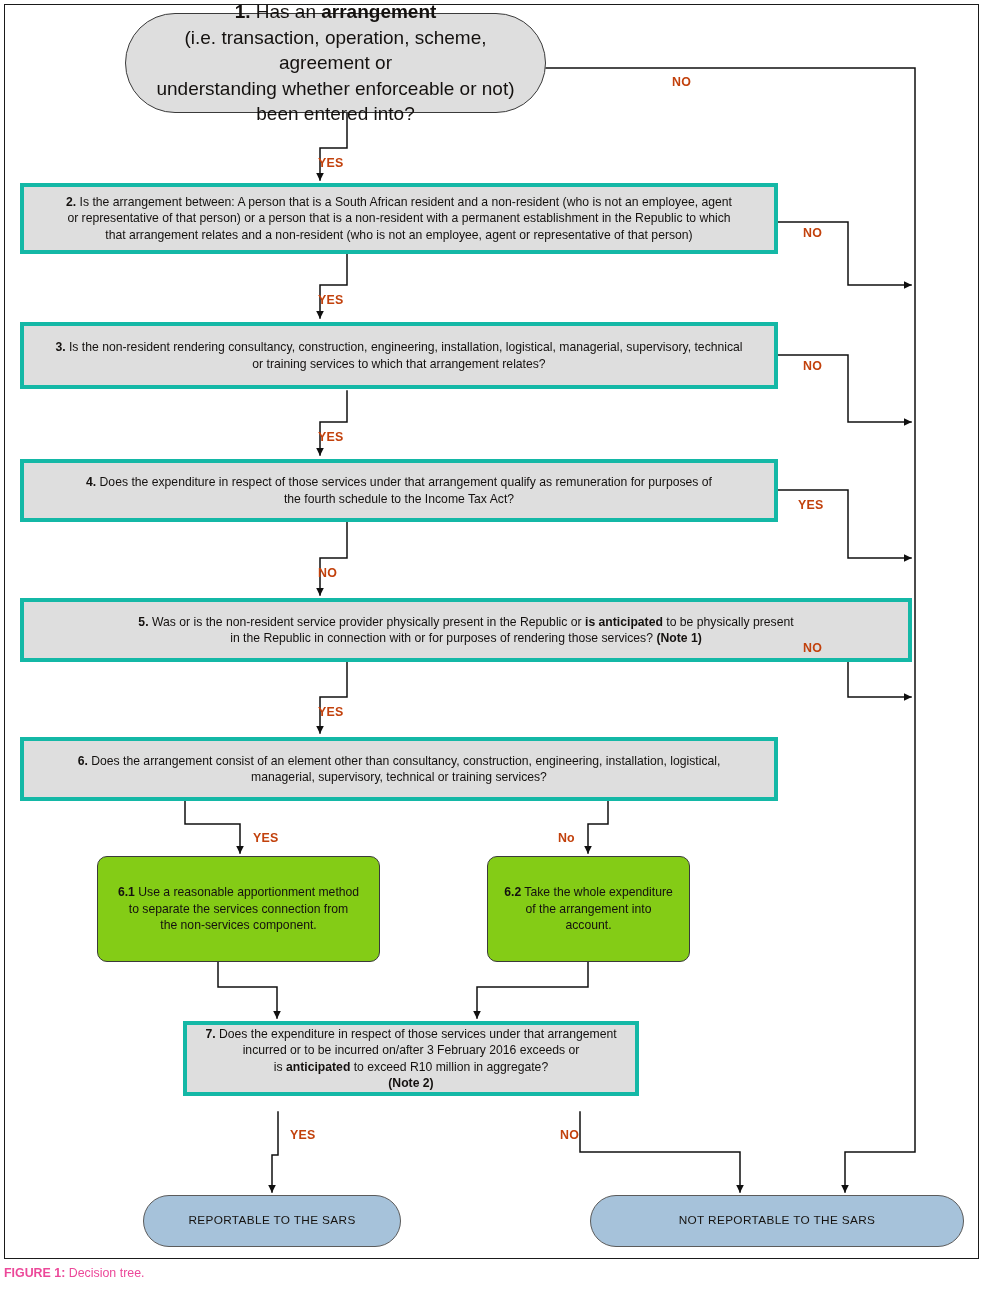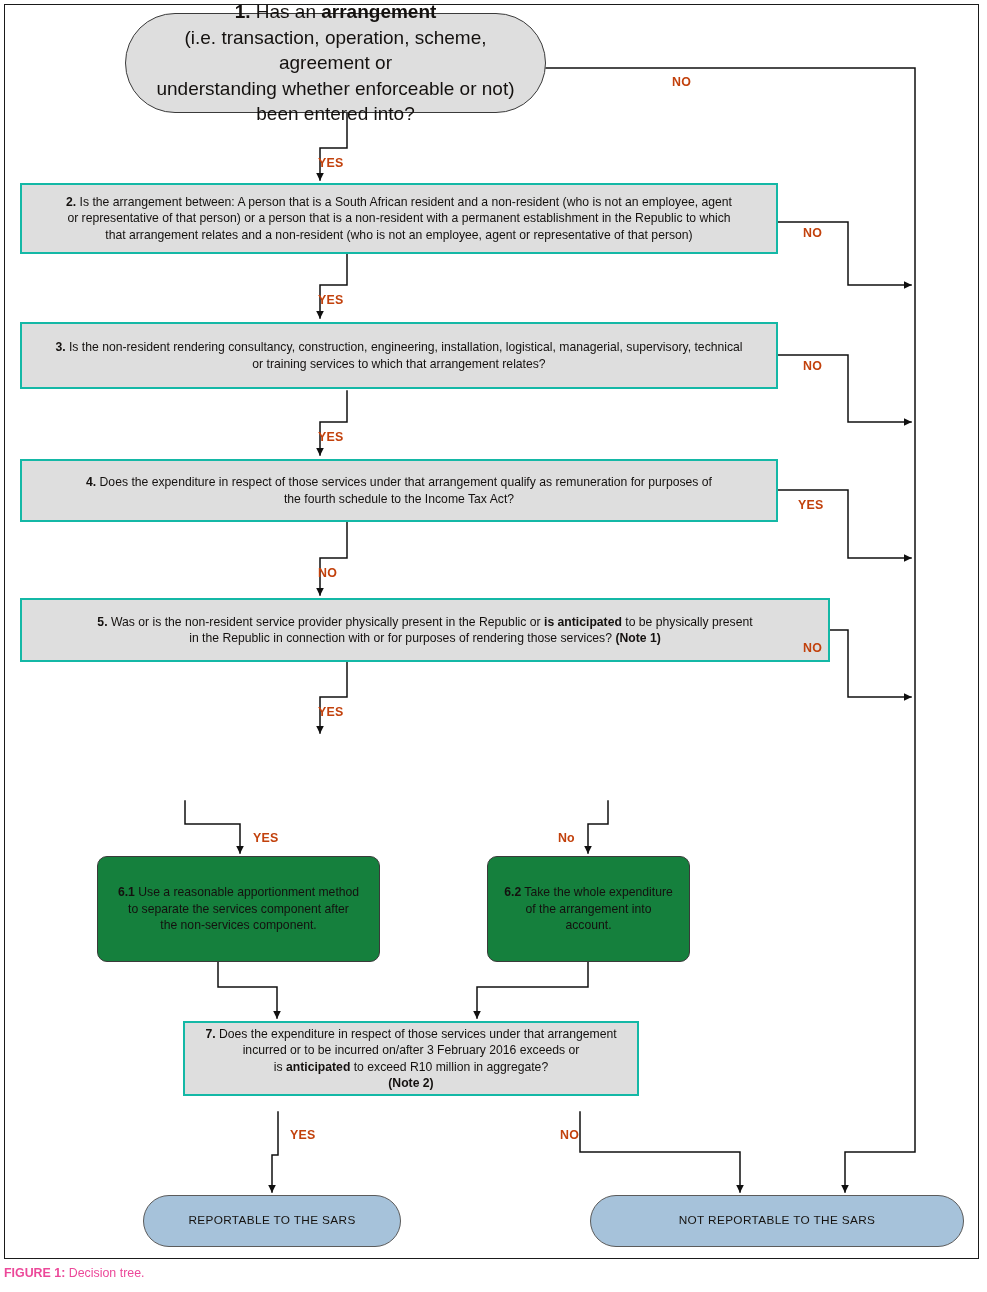--- a/index.html
+++ b/index.html
@@ -1,22 +1,22 @@
 <!DOCTYPE html>
 <html><head>
 <meta charset="utf-8">
 <style>
   html,body{margin:0;padding:0;background:#ffffff;}
   body{font-family:"Liberation Sans", sans-serif;}
   #page{position:relative;width:987px;height:1292px;background:#fff;overflow:hidden;}
   #frame{position:absolute;left:4px;top:4px;width:975px;height:1255px;border:1.5px solid #1a1a1a;box-sizing:border-box;}
   svg#wires{position:absolute;left:0;top:0;width:987px;height:1292px;}
   .node{position:absolute;box-sizing:border-box;display:flex;align-items:center;justify-content:center;text-align:center;}
-  .proc{background:#dedede;border:2px solid #14b8a6;}
-  .proc-round{background:#15803d;border:1px solid #3a3a3a;border-radius:10px;text-align:center;}
+  .proc{background:#dedede;border:4px solid #14b8a6;}
+  .proc-round{background:#84cc16;border:1px solid #3a3a3a;border-radius:10px;text-align:center;}
   .term{background:#a6c2da;border:1px solid #5b5b5b;border-radius:30px;}
   .stadium{background:#dedede;border:1px solid #3a3a3a;border-radius:52px;}
   .txt{color:#14110f;line-height:1.34;padding:4px 12px;}
   .t13{font-size:19px;}
   .t12{font-size:12.2px;}
   .tterm{font-size:11.8px;letter-spacing:.35px;color:#15120f;}
   b{font-weight:bold;}
   .elabel{position:absolute;font-size:12.4px;font-weight:bold;color:#c2410c;letter-spacing:.2px;}
   .elabel.mixed{letter-spacing:.1px;}
   #caption{position:absolute;left:4px;top:1266px;font-size:12.4px;color:#ec4899;}
@@ -94,32 +94,38 @@
     </div>
   </div>
 
   <div class="node proc" style="left:20px;top:459px;width:758px;height:63px;">
     <div class="txt t12">
       <b>4.</b><span> Does the expenditure in respect of those services under that arrangement qualify as remuneration for purposes of</span><br>
       <span>the fourth schedule to the Income Tax Act?</span>
     </div>
   </div>
 
-  <div class="node proc" style="left:20px;top:598px;width:810px;height:64px;">
+  <div class="node proc" style="left:20px;top:598px;width:892px;height:64px;">
     <div class="txt t12">
       <b>5.</b><span> Was or is the non-resident service provider physically present in the Republic or </span><b>is anticipated</b><span> to be physically present</span><br>
       <span>in the Republic in connection with or for purposes of rendering those services? </span><b>(Note 1)</b>
     </div>
   </div>
 
+  <div class="node proc" style="left:20px;top:737px;width:758px;height:64px;">
+    <div class="txt t12">
+      <b>6.</b><span> Does the arrangement consist of an element other than consultancy, construction, engineering, installation, logistical,</span><br>
+      <span>managerial, supervisory, technical or training services?</span>
+    </div>
+  </div>
 
   <div class="node proc-round" style="left:97px;top:856px;width:283px;height:106px;">
     <div class="txt t12">
       <b>6.1</b><span> Use a reasonable apportionment method</span><br>
-      <span>to separate the services component after</span><br>
+      <span>to separate the services connection from</span><br>
       <span>the non-services component.</span>
     </div>
   </div>
 
   <div class="node proc-round" style="left:487px;top:856px;width:203px;height:106px;">
     <div class="txt t12">
       <b>6.2</b><span> Take the whole expenditure</span><br>
       <span>of the arrangement into</span><br>
       <span>account.</span>
     </div>

